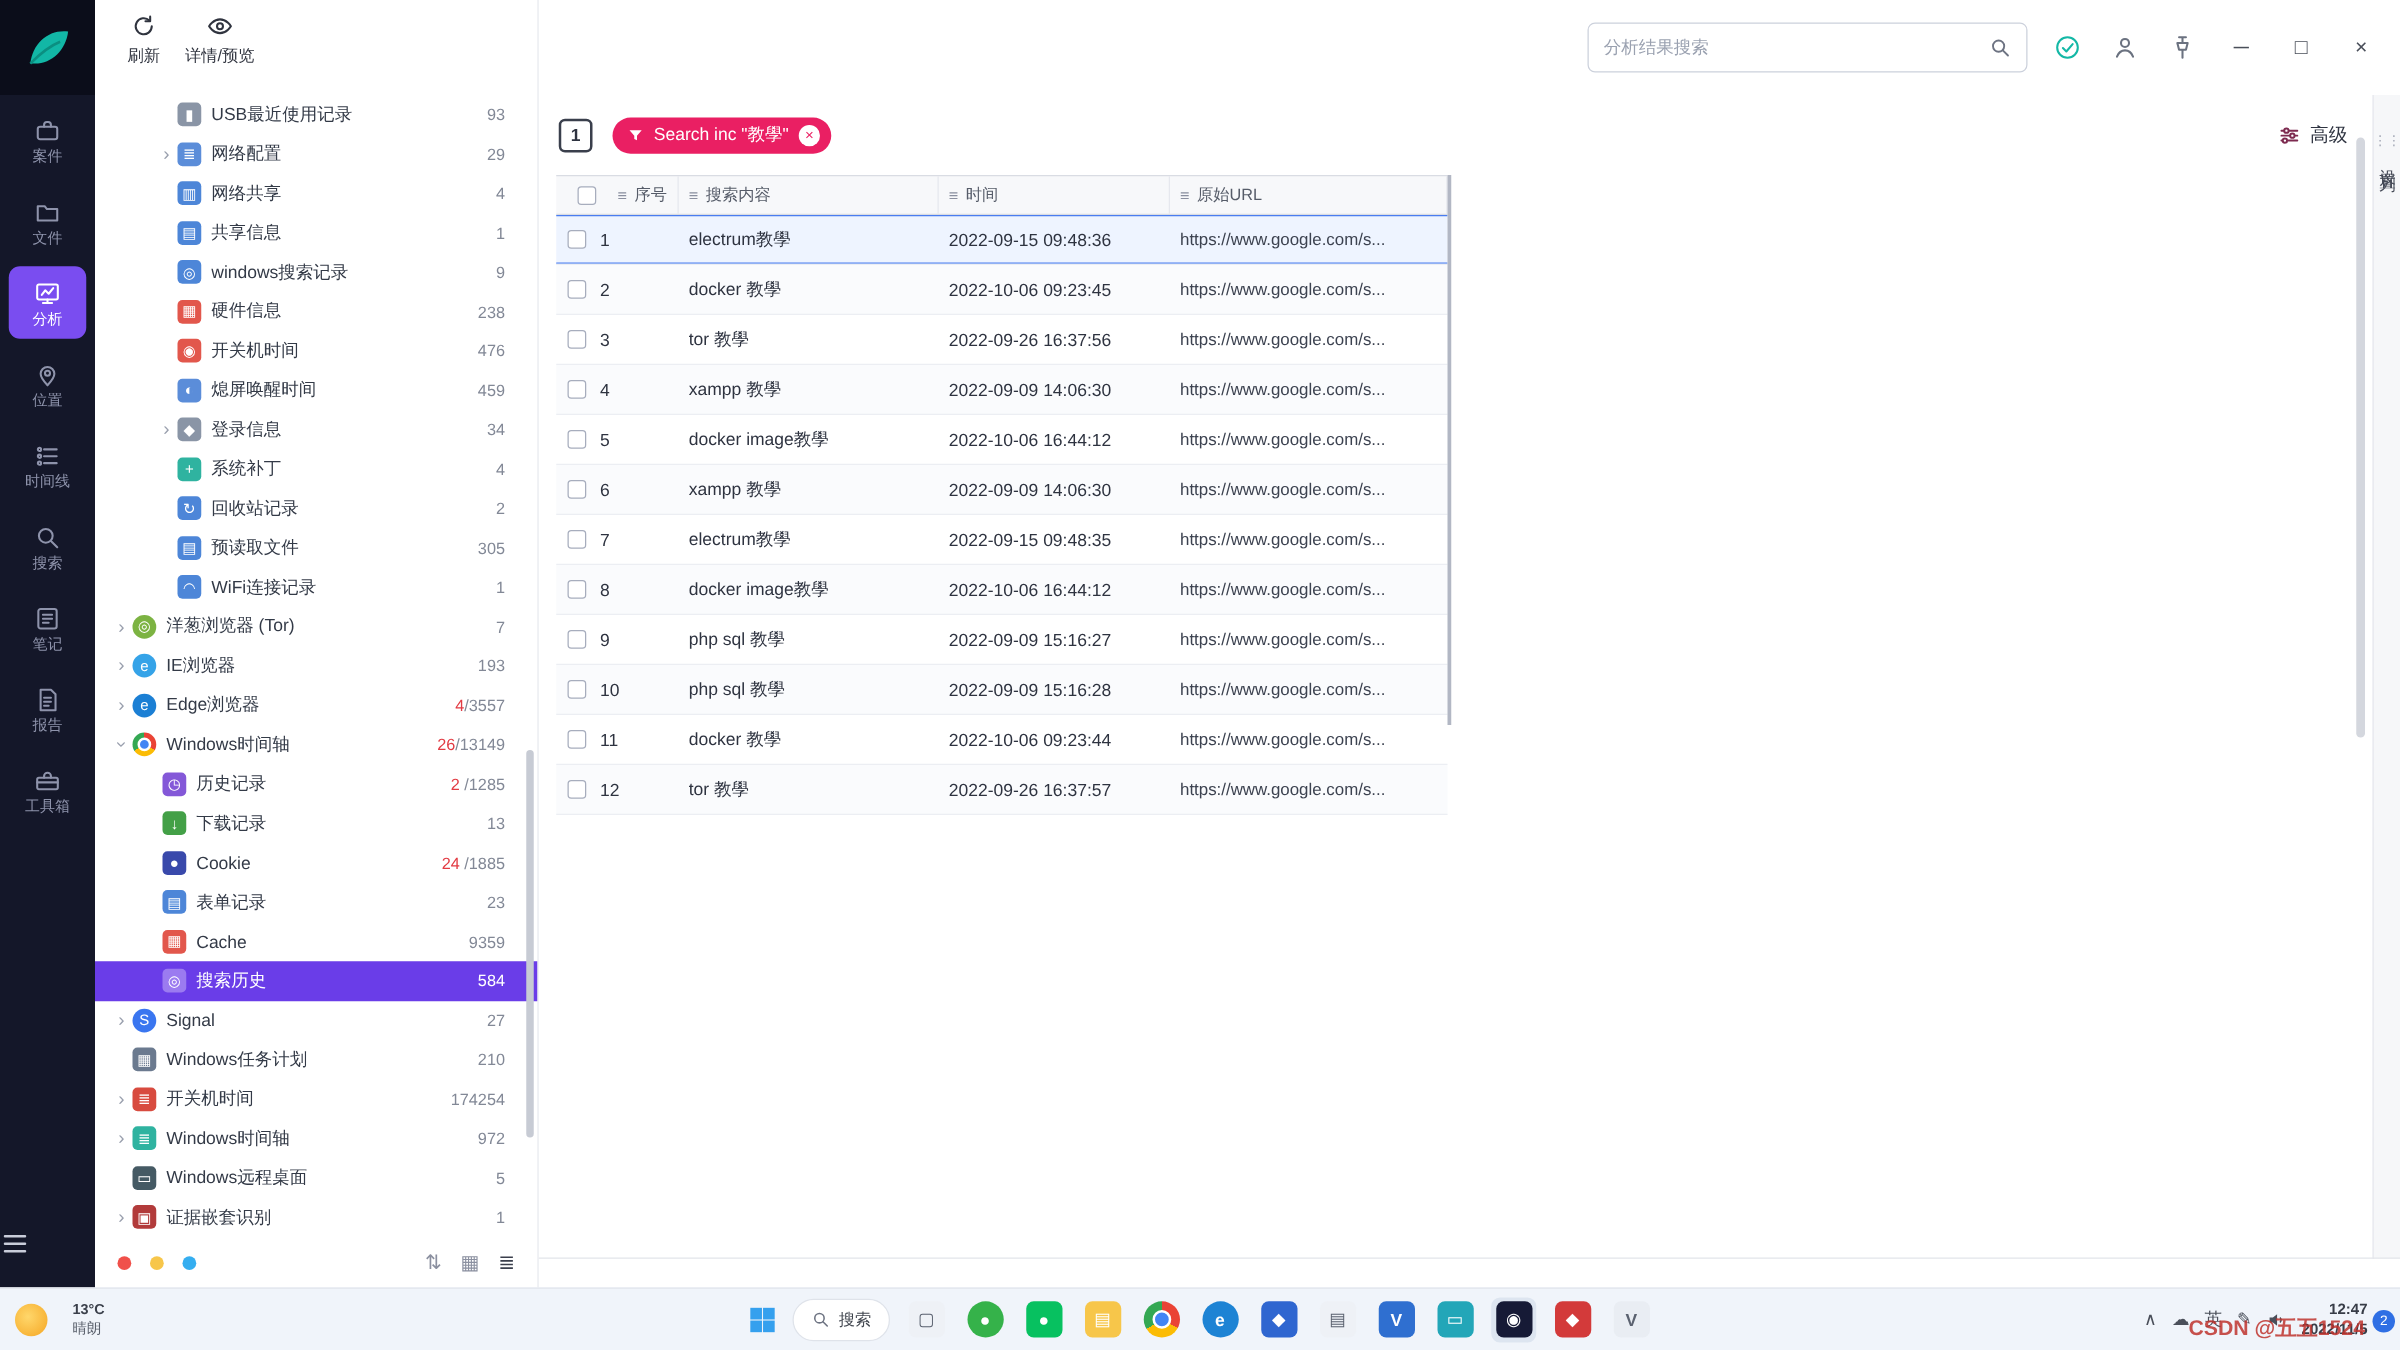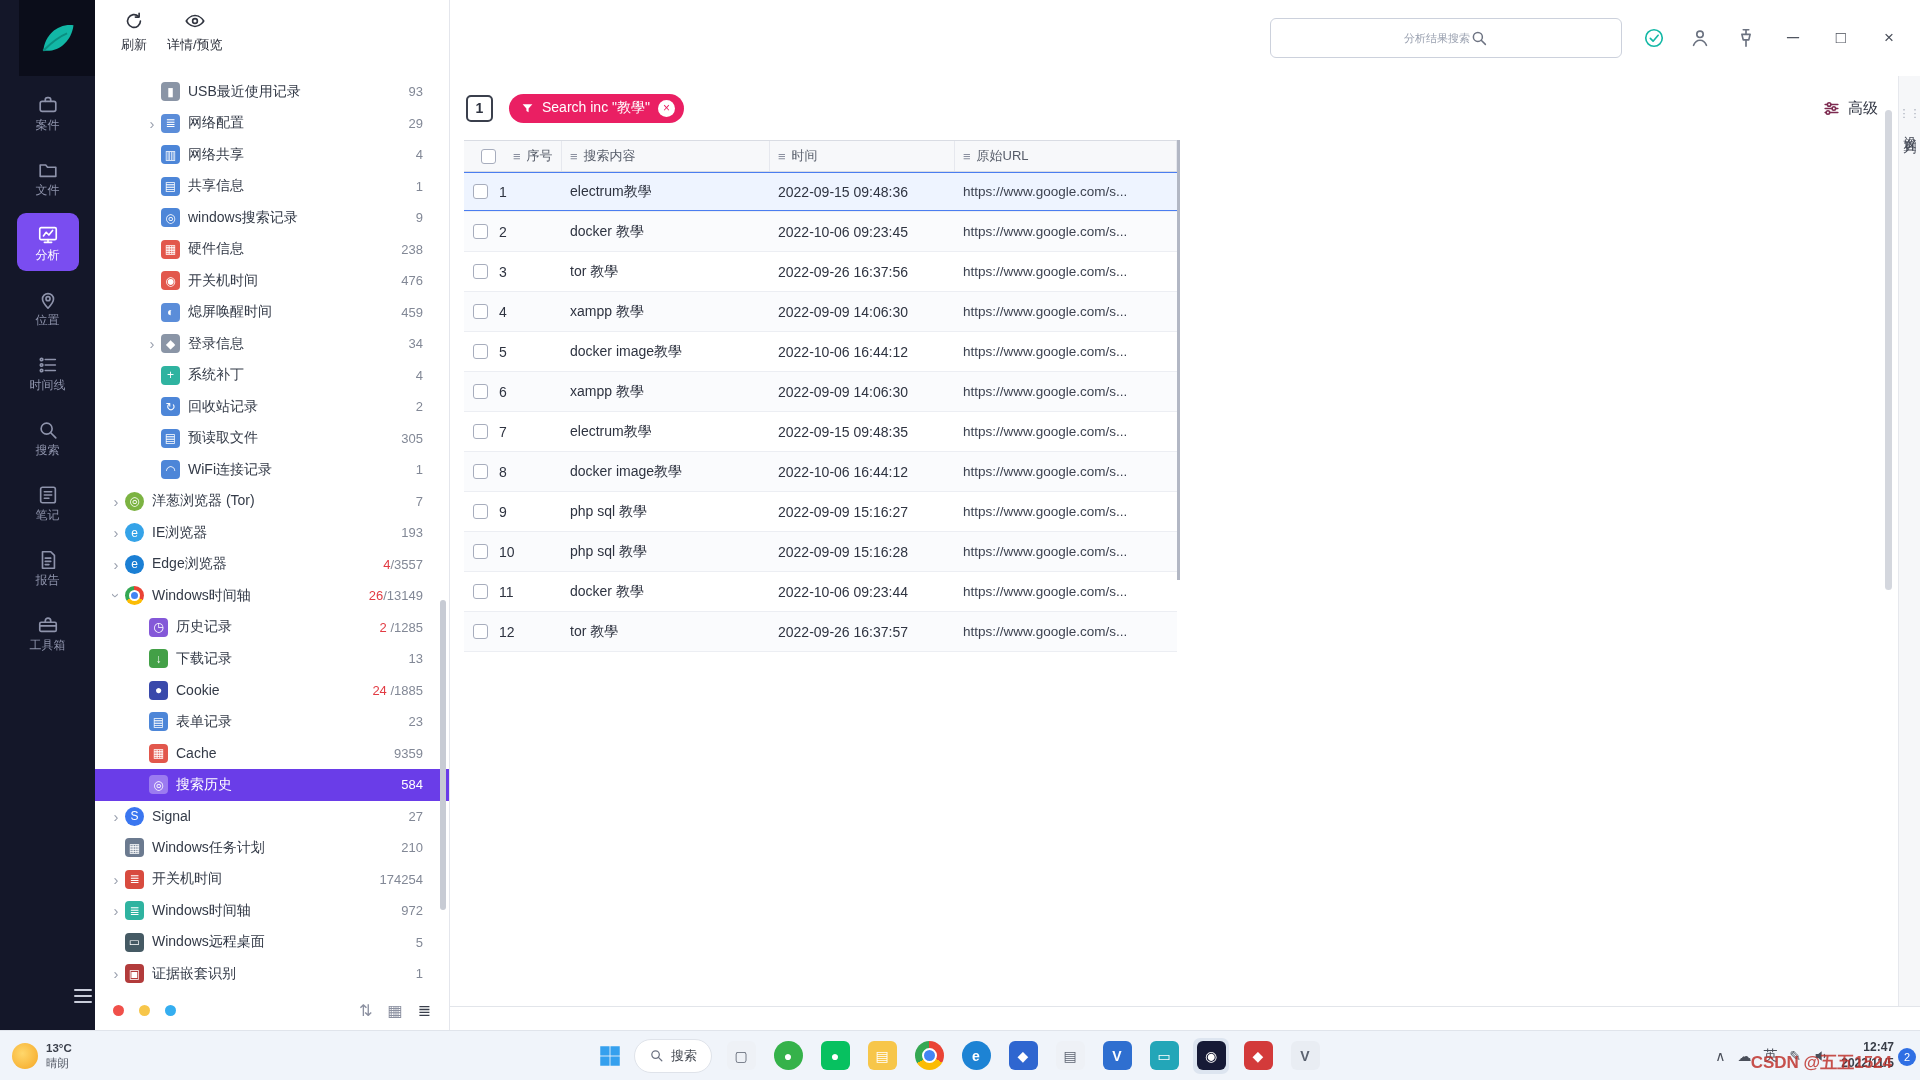--- a/index.html
+++ b/index.html
@@ -1,21 +1,21 @@
 <!DOCTYPE html>
 <html><head>
 <meta charset="utf-8">
 <style>
   *{margin:0;padding:0;box-sizing:border-box;}
   html,body{width:1920px;height:1080px;overflow:hidden;font-family:"Liberation Sans","DejaVu Sans",sans-serif;background:#fff;}
   .root{width:1920px;height:1080px;display:flex;flex-direction:column;}
   .body-area{flex:1;display:flex;min-height:0;position:relative;}
 
   
-  .sidenav{width:95px;background:#141729;display:flex;flex-direction:column;align-items:flex-end;flex:none;}
+  .sidenav{width:76px;background:#141729;display:flex;flex-direction:column;align-items:flex-start;flex:none;}
   .logo{width:76px;height:76px;background:#0b0d1a;display:flex;align-items:center;justify-content:center;cursor:pointer;}
   .nav-items{display:flex;flex-direction:column;align-items:center;width:100%;}
   .nav-item{width:62px;height:58px;margin-top:7px;border-radius:9px;display:flex;flex-direction:column;align-items:center;justify-content:center;gap:3px;color:#8e93ab;cursor:pointer;}
   .nav-item .nav-ic{width:22px;height:22px;display:flex;}
   .nav-item svg{width:22px;height:22px;stroke:#8e93ab;fill:none;stroke-width:1.8;stroke-linecap:round;stroke-linejoin:round;}
   .nav-item.active{background:#7a4df0;color:#fff;}
   .nav-item.active svg{stroke:#fff;}
   .nav-label{font-size:12px;line-height:1;}
   .nav-spacer{flex:1;}
   .nav-menu{margin-bottom:18px;cursor:pointer;}
@@ -42,21 +42,21 @@
   .tree-sb{position:absolute;right:3px;top:600px;width:6px;height:310px;border-radius:3px;background:#c7cbd4;}
   .tree-footer{height:40px;flex:none;display:flex;align-items:center;padding:0 18px;gap:15px;}
   .dot{width:11px;height:11px;border-radius:50%;display:inline-block;cursor:pointer;}
   .tf-spacer{flex:1;}
   .tf-ic{font-size:16px;color:#8b90a0;cursor:pointer;}
   .tf-ic.active{color:#3a3f4c;}
 
   
   .content{flex:1;display:flex;flex-direction:column;position:relative;background:#fff;min-width:0;}
   .content-topbar{height:76px;flex:none;display:flex;align-items:center;justify-content:flex-end;gap:18px;padding-right:16px;}
-  .global-search{width:352px;height:40px;border:1px solid #ccd1dc;border-radius:6px;display:flex;align-items:center;justify-content:center;padding:0 12px;color:#9aa1b0;font-size:11px;cursor:text;}
+  .global-search{width:352px;height:40px;border:1px solid #ccd1dc;border-radius:6px;display:flex;align-items:center;justify-content:space-between;padding:0 12px;color:#9aa1b0;font-size:14px;cursor:text;}
   .global-search svg,.search2 svg{width:18px;height:18px;stroke:#6d7382;fill:none;stroke-width:2;stroke-linecap:round;}
   .tb-ic{width:28px;height:28px;display:flex;align-items:center;justify-content:center;cursor:pointer;}
   .tb-ic svg{width:22px;height:22px;stroke:#6b7280;fill:none;stroke-width:1.8;stroke-linecap:round;stroke-linejoin:round;}
   .tb-ic.send svg{stroke:#14b8a6;}
   .winctl{width:30px;text-align:center;font-size:17px;color:#4a4f5a;cursor:pointer;}
   .filterbar{height:64px;flex:none;display:flex;align-items:center;gap:16px;padding:0 42px 0 16px;}
   .tab-badge{width:27px;height:27px;border:2px solid #3a3f4c;border-radius:5px;display:flex;align-items:center;justify-content:center;font-size:14px;font-weight:bold;color:#2e3340;cursor:pointer;}
   .chip{height:29px;background:#ea1f63;color:#fff;border-radius:15px;display:flex;align-items:center;gap:8px;padding:0 9px 0 12px;font-size:14px;cursor:pointer;}
   .chip svg{width:13px;height:13px;fill:#fff;}
   .chip-close{width:17px;height:17px;background:#fff;color:#ea1f63;border-radius:50%;font-size:12px;display:flex;align-items:center;justify-content:center;cursor:pointer;}
@@ -89,21 +89,21 @@
   .table-sb{position:absolute;right:-3px;top:0;width:3px;height:440px;background:#b2b7c4;}
 
   .v-scroll{position:absolute;right:28px;top:110px;width:7px;height:480px;border-radius:4px;background:#d4d7de;}
   .right-rail{position:absolute;top:76px;bottom:23px;right:0;width:22px;background:#f6f7f9;border-left:1px solid #e6e8ed;display:flex;flex-direction:column;align-items:center;padding-top:34px;gap:8px;}
   .grip{color:#a6abb8;font-size:11px;line-height:.6;letter-spacing:0;}
   .rail-label{writing-mode:vertical-rl;font-size:13px;color:#454a57;letter-spacing:3px;cursor:pointer;}
   .bottom-line{position:absolute;left:0;right:0;bottom:23px;height:1px;background:#e2e5ea;}
 
   
   .taskbar{height:50px;flex:none;background:#f0f4fa;border-top:1px solid #e0e4eb;display:flex;align-items:center;position:relative;}
-  .tb-weather{position:absolute;left:12px;display:flex;align-items:center;gap:8px;cursor:pointer;}
+  .tb-weather{position:absolute;left:12px;display:flex;align-items:center;gap:20px;cursor:pointer;}
   .sun{width:26px;height:26px;border-radius:50%;background:radial-gradient(circle at 40% 40%,#ffd76b,#f5a623);display:inline-block;}
   .wtxt{display:flex;flex-direction:column;font-size:11.5px;color:#3a3f4a;line-height:1.25;}
   .wtxt b{font-weight:bold;}.wtxt i{font-style:normal;color:#5a606c;}
   .tb-center{margin:0 auto;display:flex;align-items:center;gap:11px;}
   .tb-start svg{width:26px;height:26px;}
   .tb-start,.tb-app-wrap{cursor:pointer;display:flex;align-items:center;justify-content:center;}
   .tb-search{height:34px;border-radius:17px;background:#fff;border:1px solid #dfe3ea;display:flex;align-items:center;gap:7px;padding:0 14px;font-size:13px;color:#41464f;cursor:pointer;}
   .tb-search svg{width:15px;height:15px;stroke:#6d7382;fill:none;stroke-width:2;stroke-linecap:round;}
   .tb-apps{display:flex;align-items:center;gap:11px;}
   .tb-app-wrap{width:36px;height:36px;border-radius:7px;}

